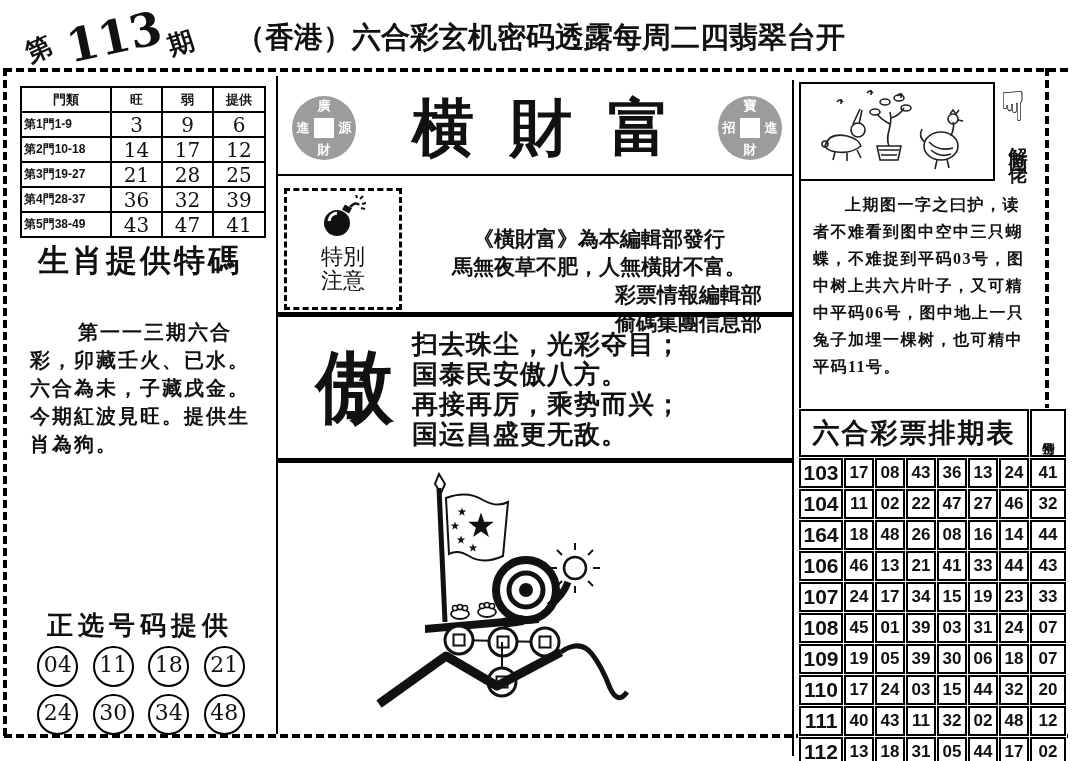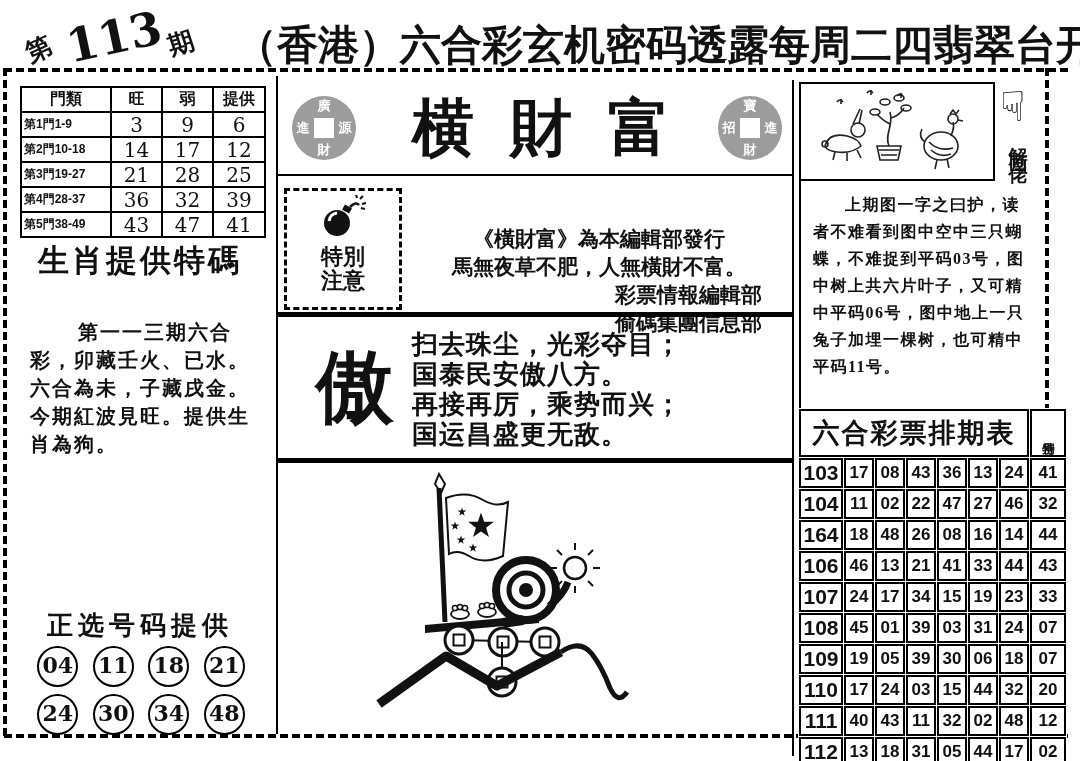--- a/index.html
+++ b/index.html
@@ -5,62 +5,62 @@
   html,body{margin:0;padding:0;background:#e8e8e8;}
   #page{position:relative;width:1080px;height:761px;background:#ffffff;color:#111;
         font-family:"Liberation Serif",serif;overflow:hidden;}
   .abs{position:absolute;}
 
   
   .issue-pre{left:26px;top:32px;font-size:26px;font-weight:700;transform:rotate(-24deg);}
   .issue-num{left:66px;top:10px;font-size:46px;font-weight:700;transform:rotate(-12deg);
              font-family:"DejaVu Serif",serif;}
   .issue-suf{left:168px;top:26px;font-size:26px;font-weight:700;transform:rotate(-18deg);}
-  .head-title{left:236px;top:18px;width:830px;font-size:41px;font-weight:900;
+  .head-title{left:236px;top:18px;width:830px;font-size:29px;font-weight:900;
               font-family:"DejaVu Sans",sans-serif;white-space:nowrap;}
 
   
   .dash-h{border-top:4px dashed #000;height:0;}
   .dash-v{border-left:4px dashed #000;width:0;}
   .vline{background:#000;width:2px;}
 
   
   #hwTable{border-collapse:collapse;table-layout:fixed;background:#fff;}
   #hwTable td{border:2px solid #000;text-align:center;overflow:hidden;}
   #hwTable .t-title{font-size:17px;font-weight:700;letter-spacing:2px;height:25px;}
-  #hwTable .t-head{font-family:Liberation Sans, sans-serif;font-weight:900;font-size:16px;height:21px;}
+  #hwTable .t-head{font-family:Liberation Sans, sans-serif;font-weight:900;font-size:13px;height:21px;}
   #hwTable .lbl{font-family:"Liberation Sans",sans-serif;font-weight:900;font-size:12px;
                 text-align:left;padding-left:2px;height:21px;}
   #hwTable .num{font-size:20px;font-family:"DejaVu Serif",serif;line-height:1;}
 
   .zodiac-h{left:12px;top:240px;width:256px;text-align:center;font-size:31px;font-weight:900;
             font-family:"DejaVu Sans",sans-serif;letter-spacing:3px;}
   .zodiac-t{left:30px;top:318px;width:234px;font-size:20px;line-height:28px;font-weight:600;
             text-indent:2.4em;letter-spacing:2px;}
   .picks-h{left:12px;top:608px;width:256px;text-align:center;font-size:26px;font-weight:800;
            letter-spacing:5px;}
   .pick-grid{left:30px;top:646px;width:222px;display:grid;grid-template-columns:repeat(4,1fr);
              row-gap:7px;justify-items:center;}
   .pick{width:37px;height:37px;border:2.5px solid #000;border-radius:50%;text-align:center;
-        font-size:22px;font-weight:700;line-height:34px;font-family:"DejaVu Serif",serif;}
+        font-size:22px;font-weight:400;line-height:34px;font-family:"DejaVu Serif",serif;}
 
   
   .masthead{left:278px;top:82px;width:514px;height:92px;border-bottom:2.5px solid #000;}
   .mast-title{left:356px;top:86px;width:370px;text-align:center;font-size:62px;font-weight:900;
               font-family:"DejaVu Serif",serif;letter-spacing:36px;text-indent:36px;white-space:nowrap;}
   .coin{width:64px;height:64px;border-radius:50%;background:#9c9c9c;}
   .coin .hole{position:absolute;left:22px;top:22px;width:20px;height:20px;background:#fff;}
   .coin span{position:absolute;color:#fff;font-size:13px;font-weight:900;width:14px;height:14px;
              line-height:14px;text-align:center;}
   .coin .c-top{left:25px;top:3px;} .coin .c-bottom{left:25px;top:47px;}
   .coin .c-left{left:4px;top:25px;} .coin .c-right{left:46px;top:25px;}
 
   
   .notice-box{left:284px;top:188px;width:112px;height:116px;border:3px dashed #000;text-align:center;}
-  .notice-label{width:48px;margin:2px auto 0;font-size:22px;font-weight:700;line-height:24px;
+  .notice-label{width:48px;margin:2px auto 0;font-size:22px;font-weight:400;line-height:24px;
                 word-break:break-all;font-family:"DejaVu Sans",sans-serif;}
   .notice-lines{left:408px;top:193px;width:382px;font-size:21px;line-height:28px;font-weight:700;margin-top:32px;}
   .nl-c{text-align:center;} .nl-r{text-align:right;padding-right:28px;}
   .bar{background:#000;height:5px;}
 
   
   .big-char{left:316px;top:336px;font-size:78px;font-weight:900;font-family:"DejaVu Sans",sans-serif;}
   .verse{left:412px;top:329px;width:378px;font-size:26px;line-height:30px;font-weight:900;
          font-family:"DejaVu Sans",sans-serif;letter-spacing:1px;}
 

